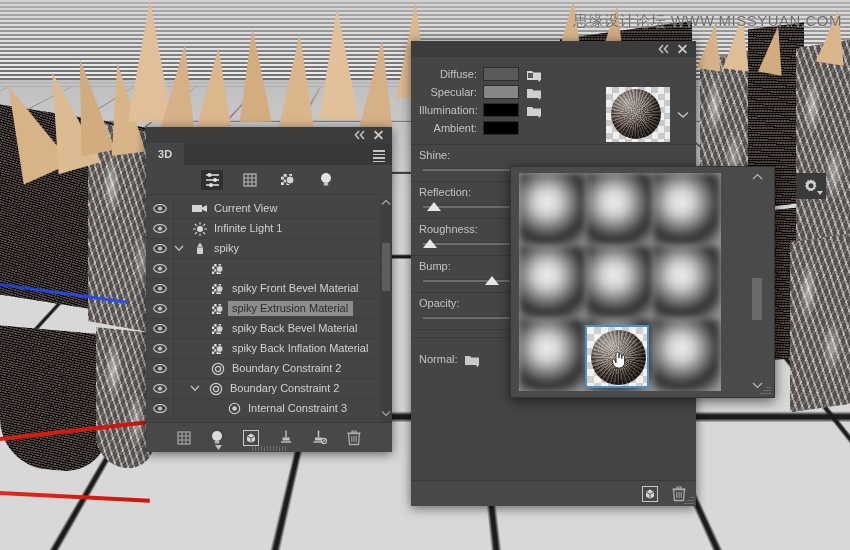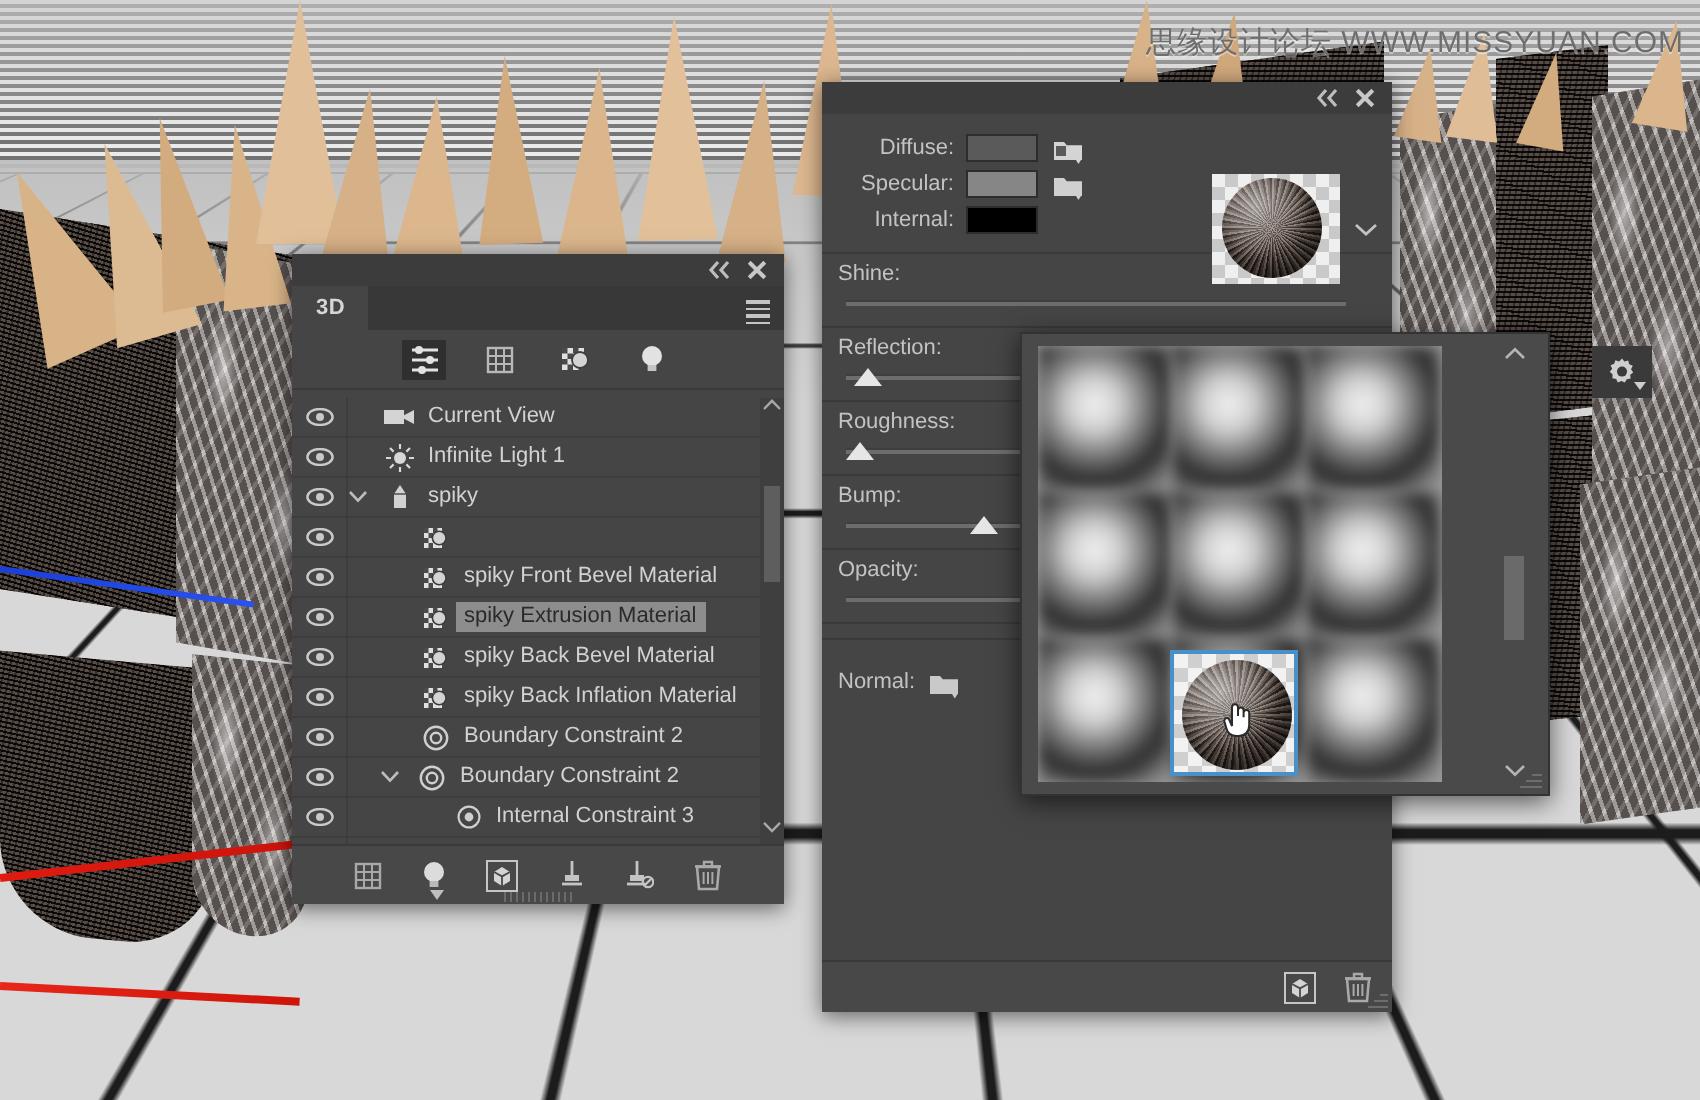--- a/index.html
+++ b/index.html
@@ -269,21 +269,31 @@
       <div class="plabel">Specular:</div>
       <div class="swatch" style="background:#868686"></div>
       <div class="folder">
         <svg width="15" height="13" viewBox="0 0 15 13">
             <path d="M0 2 h5 l1.4 1.6 H14 V11 H0 Z" fill="#d0d0d0"></path>
             <path d="M11 11 l2.5 0 l-1.3 2 Z" fill="#d0d0d0"></path>
           </svg>
       </div>
     </div>
     <div class="prow">
-      <div class="plabel">Internal:</div>
+      <div class="plabel">Illumination:</div>
+      <div class="swatch" style="background:#000"></div>
+      <div class="folder">
+        <svg width="15" height="13" viewBox="0 0 15 13">
+            <path d="M0 2 h5 l1.4 1.6 H14 V11 H0 Z" fill="#d0d0d0"></path>
+            <path d="M11 11 l2.5 0 l-1.3 2 Z" fill="#d0d0d0"></path>
+          </svg>
+      </div>
+    </div>
+    <div class="prow">
+      <div class="plabel">Ambient:</div>
       <div class="swatch" style="background:#000"></div>
     </div>
 
     <div class="divider"></div>
 
     <div class="srow">
       <div class="slabel">Shine:</div>
       <div class="slider" style="width:250px">
         <div class="track"></div>
       </div>

